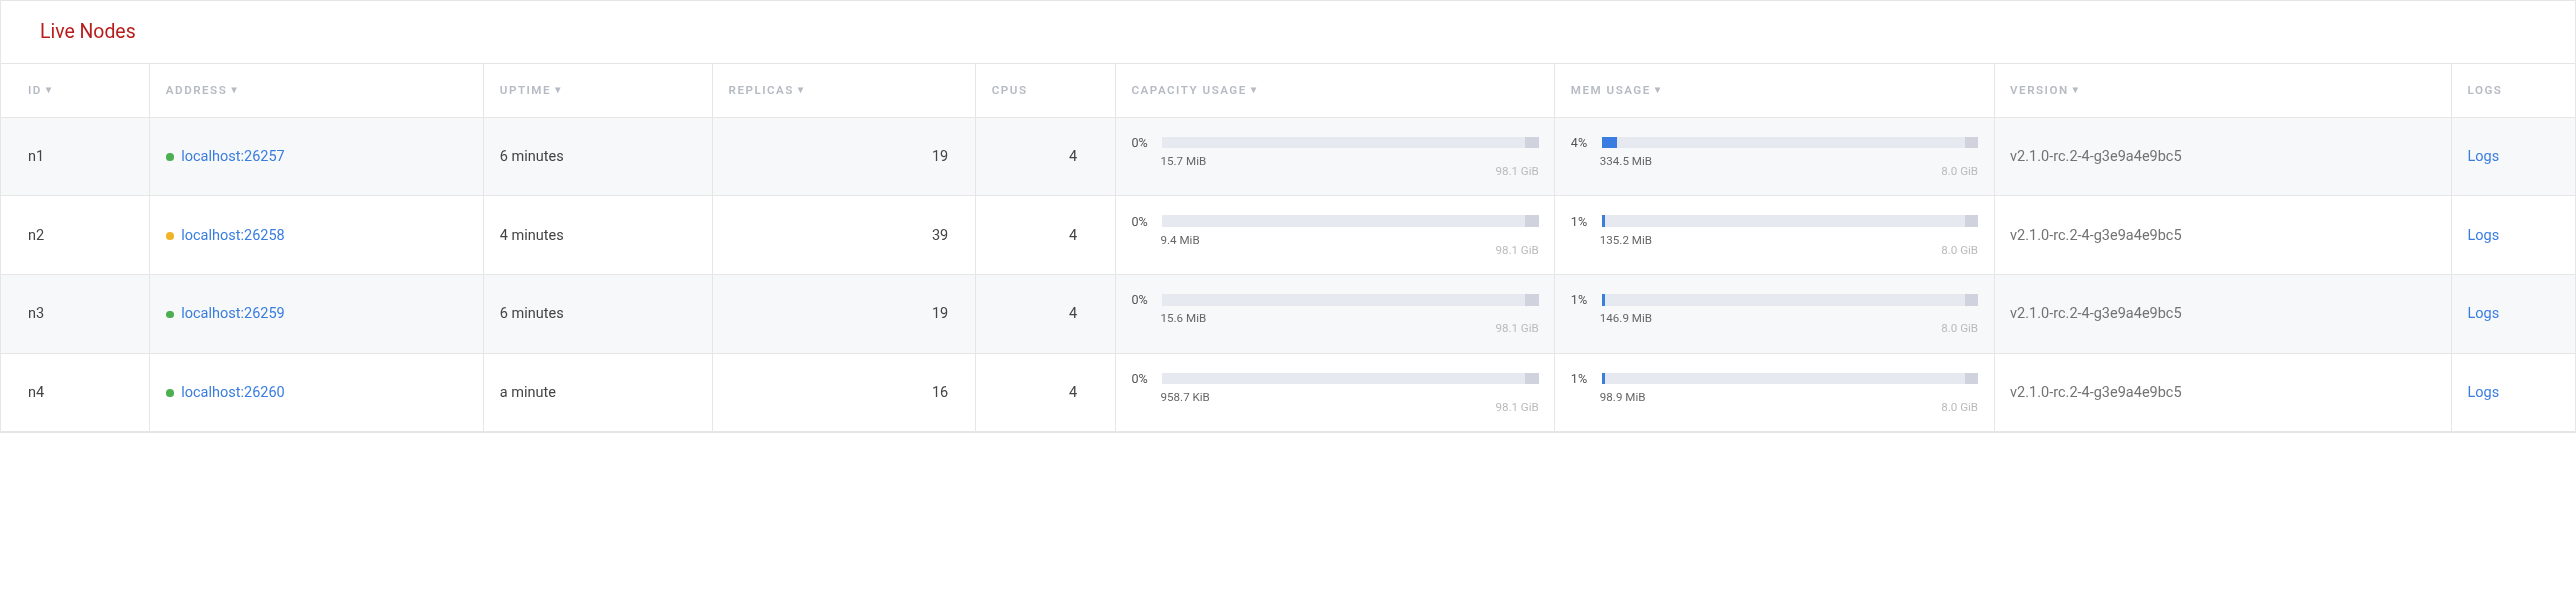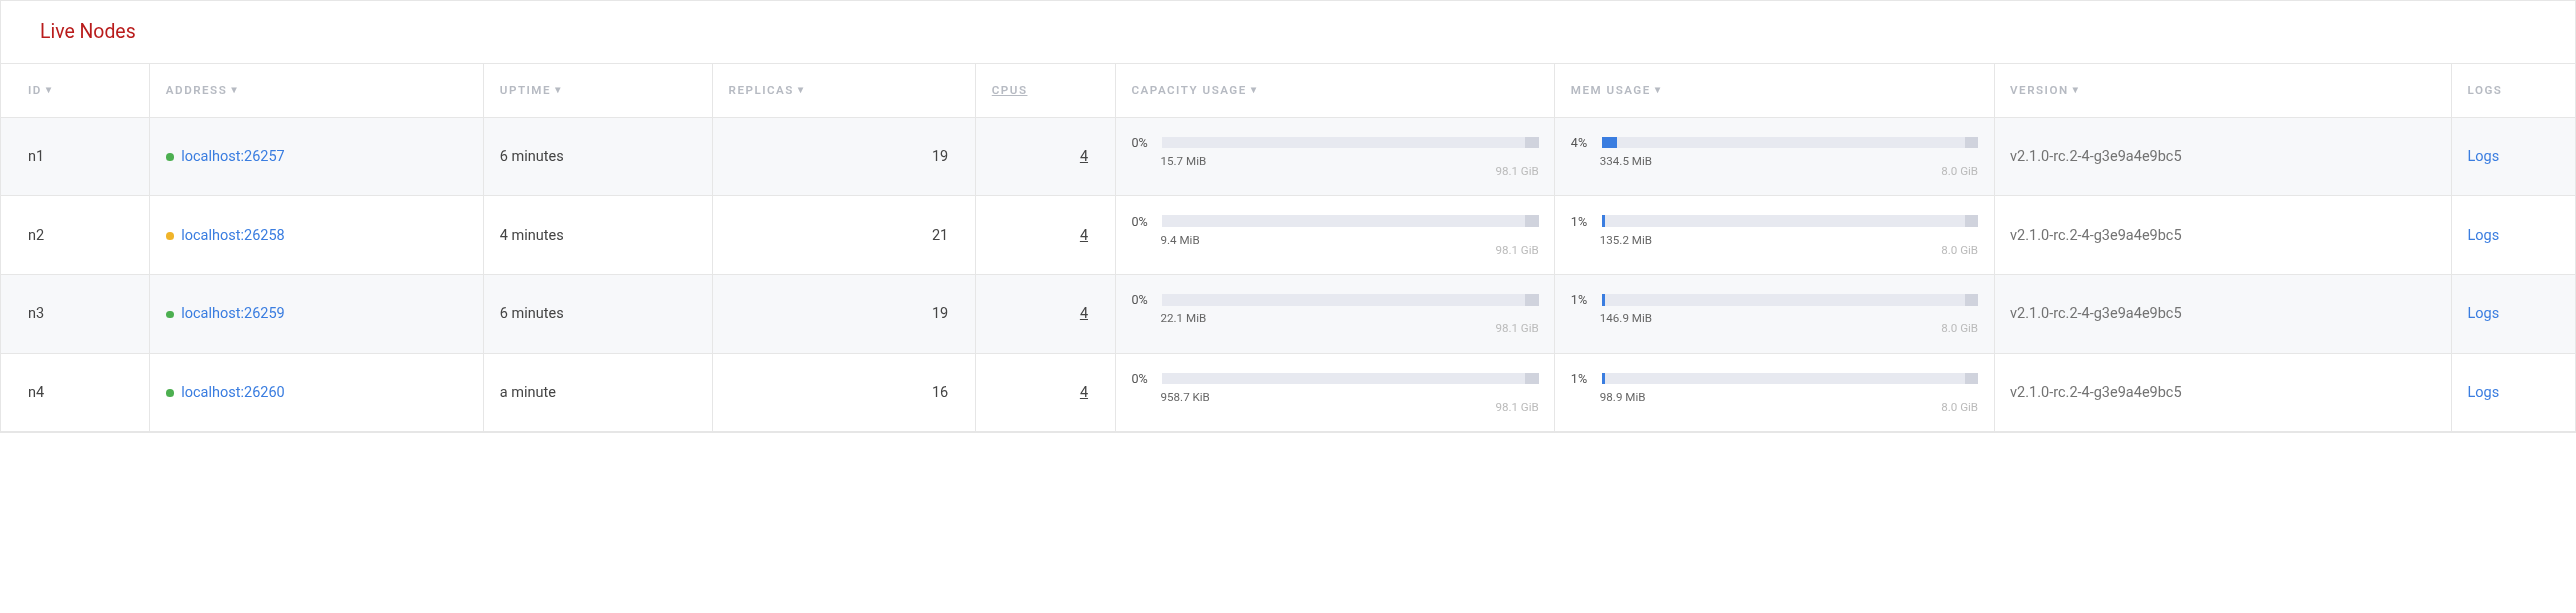--- a/index.html
+++ b/index.html
@@ -47,21 +47,21 @@
     border-right: 1px solid #e6e6e6;
     vertical-align: middle;
     color: #444;
     font-size: 14.5px;
   }
   tbody td:last-child { border-right: none; }
   .col-id { width: 82px; padding-left: 27px; }
   .col-addr { width: 184px; }
   .col-uptime { width: 126px; margin-top: 48px; }
   .col-replicas { width: 145px; text-align: right; padding-right: 27px; }
-  .col-cpus { width: 77px; text-align: right; padding-right: 27px; text-decoration: underline; }
+  .col-cpus { width: 77px; text-align: right; padding-right: 38px; }
   .col-cap { width: 242px; }
   .col-mem { width: 242px; }
   .col-version { width: 252px; }
   .col-logs { width: 68px; }
   thead th.col-replicas, thead th.col-cpus { text-align: left; }
   tbody td.col-replicas, tbody td.col-cpus { text-align: right; }
   .sort-arrow {
     display: inline-block;
     margin-left: 1.9px;
     font-size: 9.7px;
@@ -195,21 +195,21 @@
               </div>
             </div>
           </td>
           <td class="col-version">v2.1.0-rc.2-4-g3e9a4e9bc5</td>
           <td class="col-logs"><span class="link">Logs</span></td>
         </tr>
         <tr>
           <td class="col-id"><span>n2</span></td>
           <td class="col-addr"><span class="status-dot dot-yellow"></span><span class="link">localhost:26258</span></td>
           <td class="col-uptime">4 minutes</td>
-          <td class="col-replicas">21</td>
+          <td class="col-replicas">39</td>
           <td class="col-cpus">4</td>
           <td class="col-cap">
             <div class="usage-wrap">
               <div class="usage-top">
                 <span class="pct">0%</span>
                 <div class="bar">
                   <div class="bar-fill" style="width: 0%;"></div>
                   <div class="bar-end"></div>
                 </div>
               </div>
@@ -246,21 +246,21 @@
           <td class="col-cap">
             <div class="usage-wrap">
               <div class="usage-top">
                 <span class="pct">0%</span>
                 <div class="bar">
                   <div class="bar-fill" style="width: 0%;"></div>
                   <div class="bar-end"></div>
                 </div>
               </div>
               <div class="usage-bottom">
-                <span class="usage-used">22.1 MiB</span>
+                <span class="usage-used">15.6 MiB</span>
                 <span class="usage-total">98.1 GiB</span>
               </div>
             </div>
           </td>
           <td class="col-mem">
             <div class="usage-wrap">
               <div class="usage-top">
                 <span class="pct">1%</span>
                 <div class="bar">
                   <div class="bar-fill" style="width: 1%;"></div>

